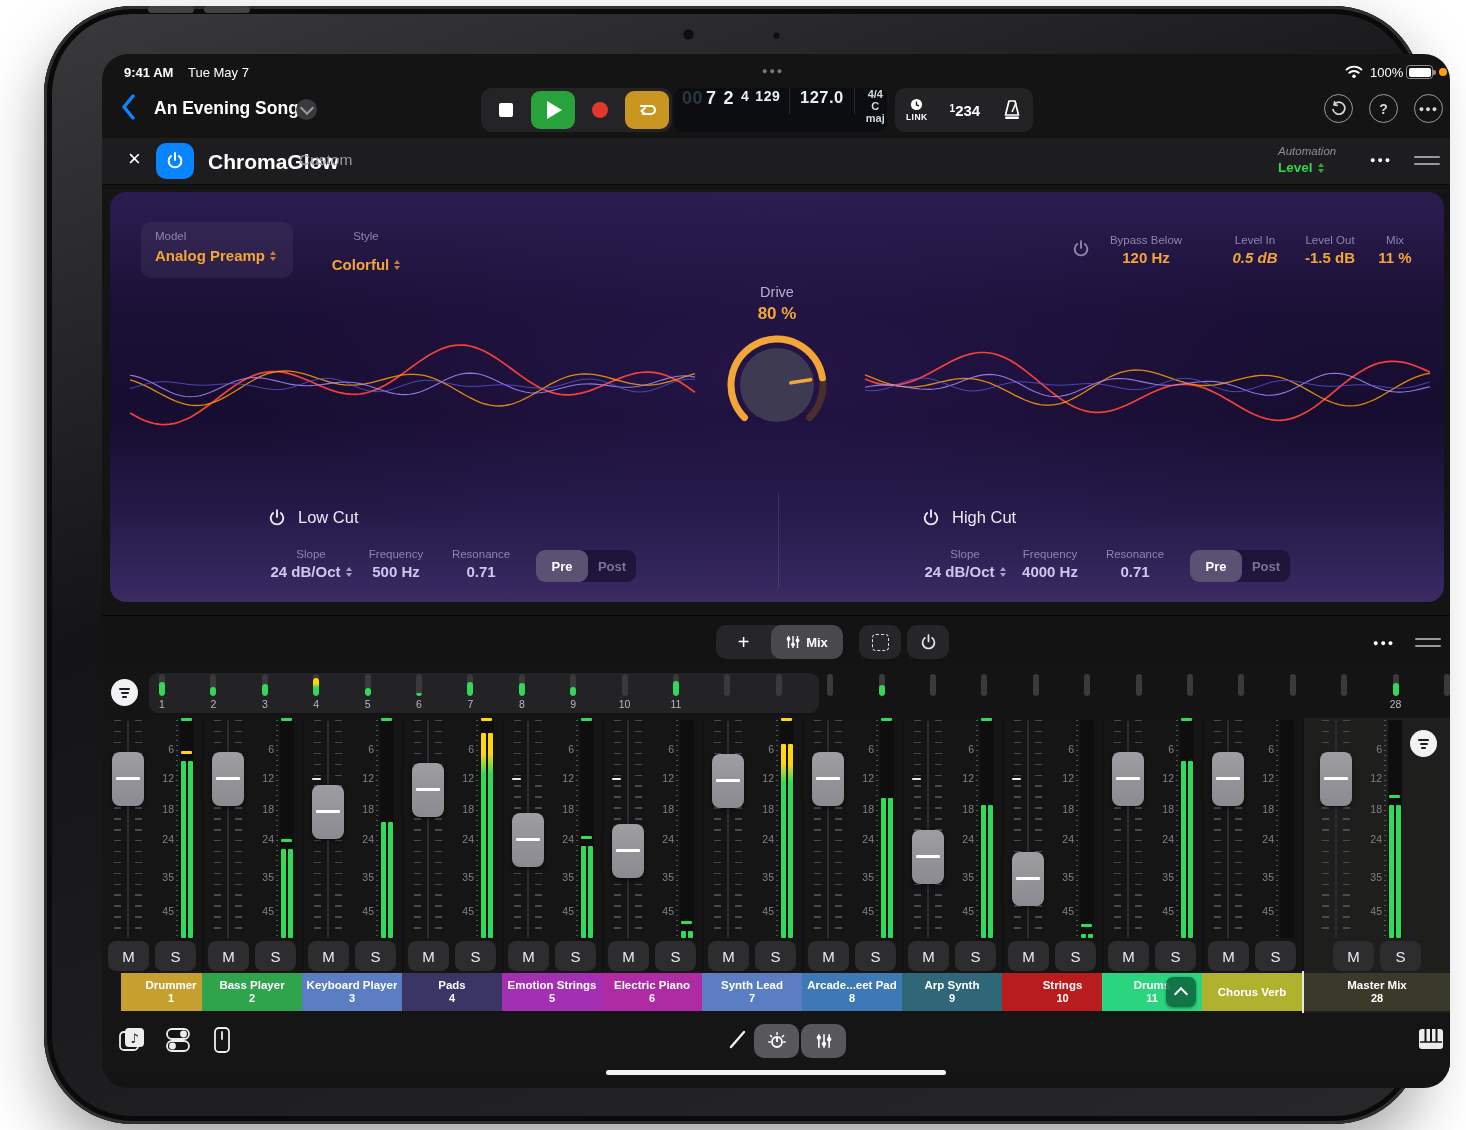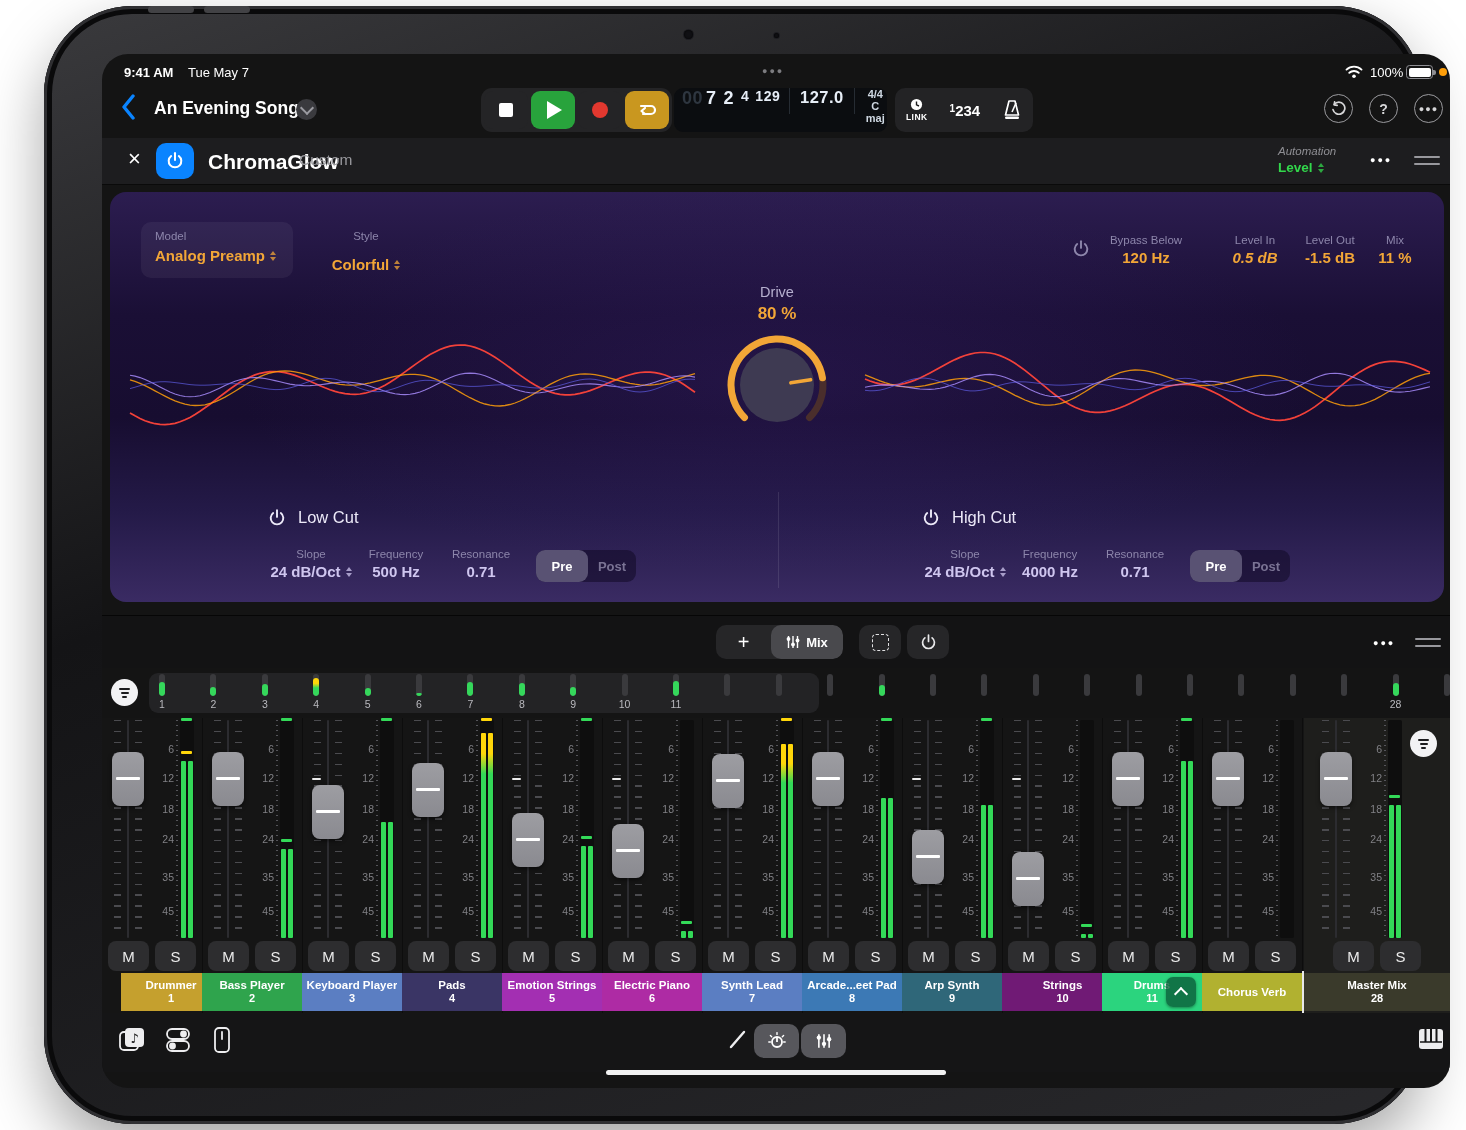--- a/index.html
+++ b/index.html
@@ -783,21 +783,21 @@
               <div class="mtrack" style="left: 78px;">
                 <div class="mbar" style="left: 1px; height: 4px; background: rgb(51, 217, 88);"></div>
                 <div class="mbar" style="left: 8px; height: 4px; background: rgb(51, 217, 88);"></div>
               </div>
               <div class="dash" style="left: 79px; top: 204px; background: rgb(51, 217, 88);"></div>
             </div>
             <div class="msrow" style="left: 0px; width: 100px;">
               <div class="msbtn">M</div>
               <div class="msbtn">S</div>
             </div>
-            <div class="tlabel" style="left: 0px; width: 121px; background: #701a75;">
+            <div class="tlabel" style="left: 0px; width: 121px; background: #b91c1c;">
               <div class="nm">Strings</div>
               <div class="no">10</div>
             </div>
           </div>
           <div class="strip" style="left: 1000px; width: 100px;">
             <div class="fzone" style="left: 0px; width: 100px;">
               <div class="ruler" style="left: 12px;"></div>
               <div class="ruler" style="left: 33px;"></div>
               <div class="slot" style="left: 25px;"></div>
               <div class="unity" style="left: 10px; top: 58px;"></div>

